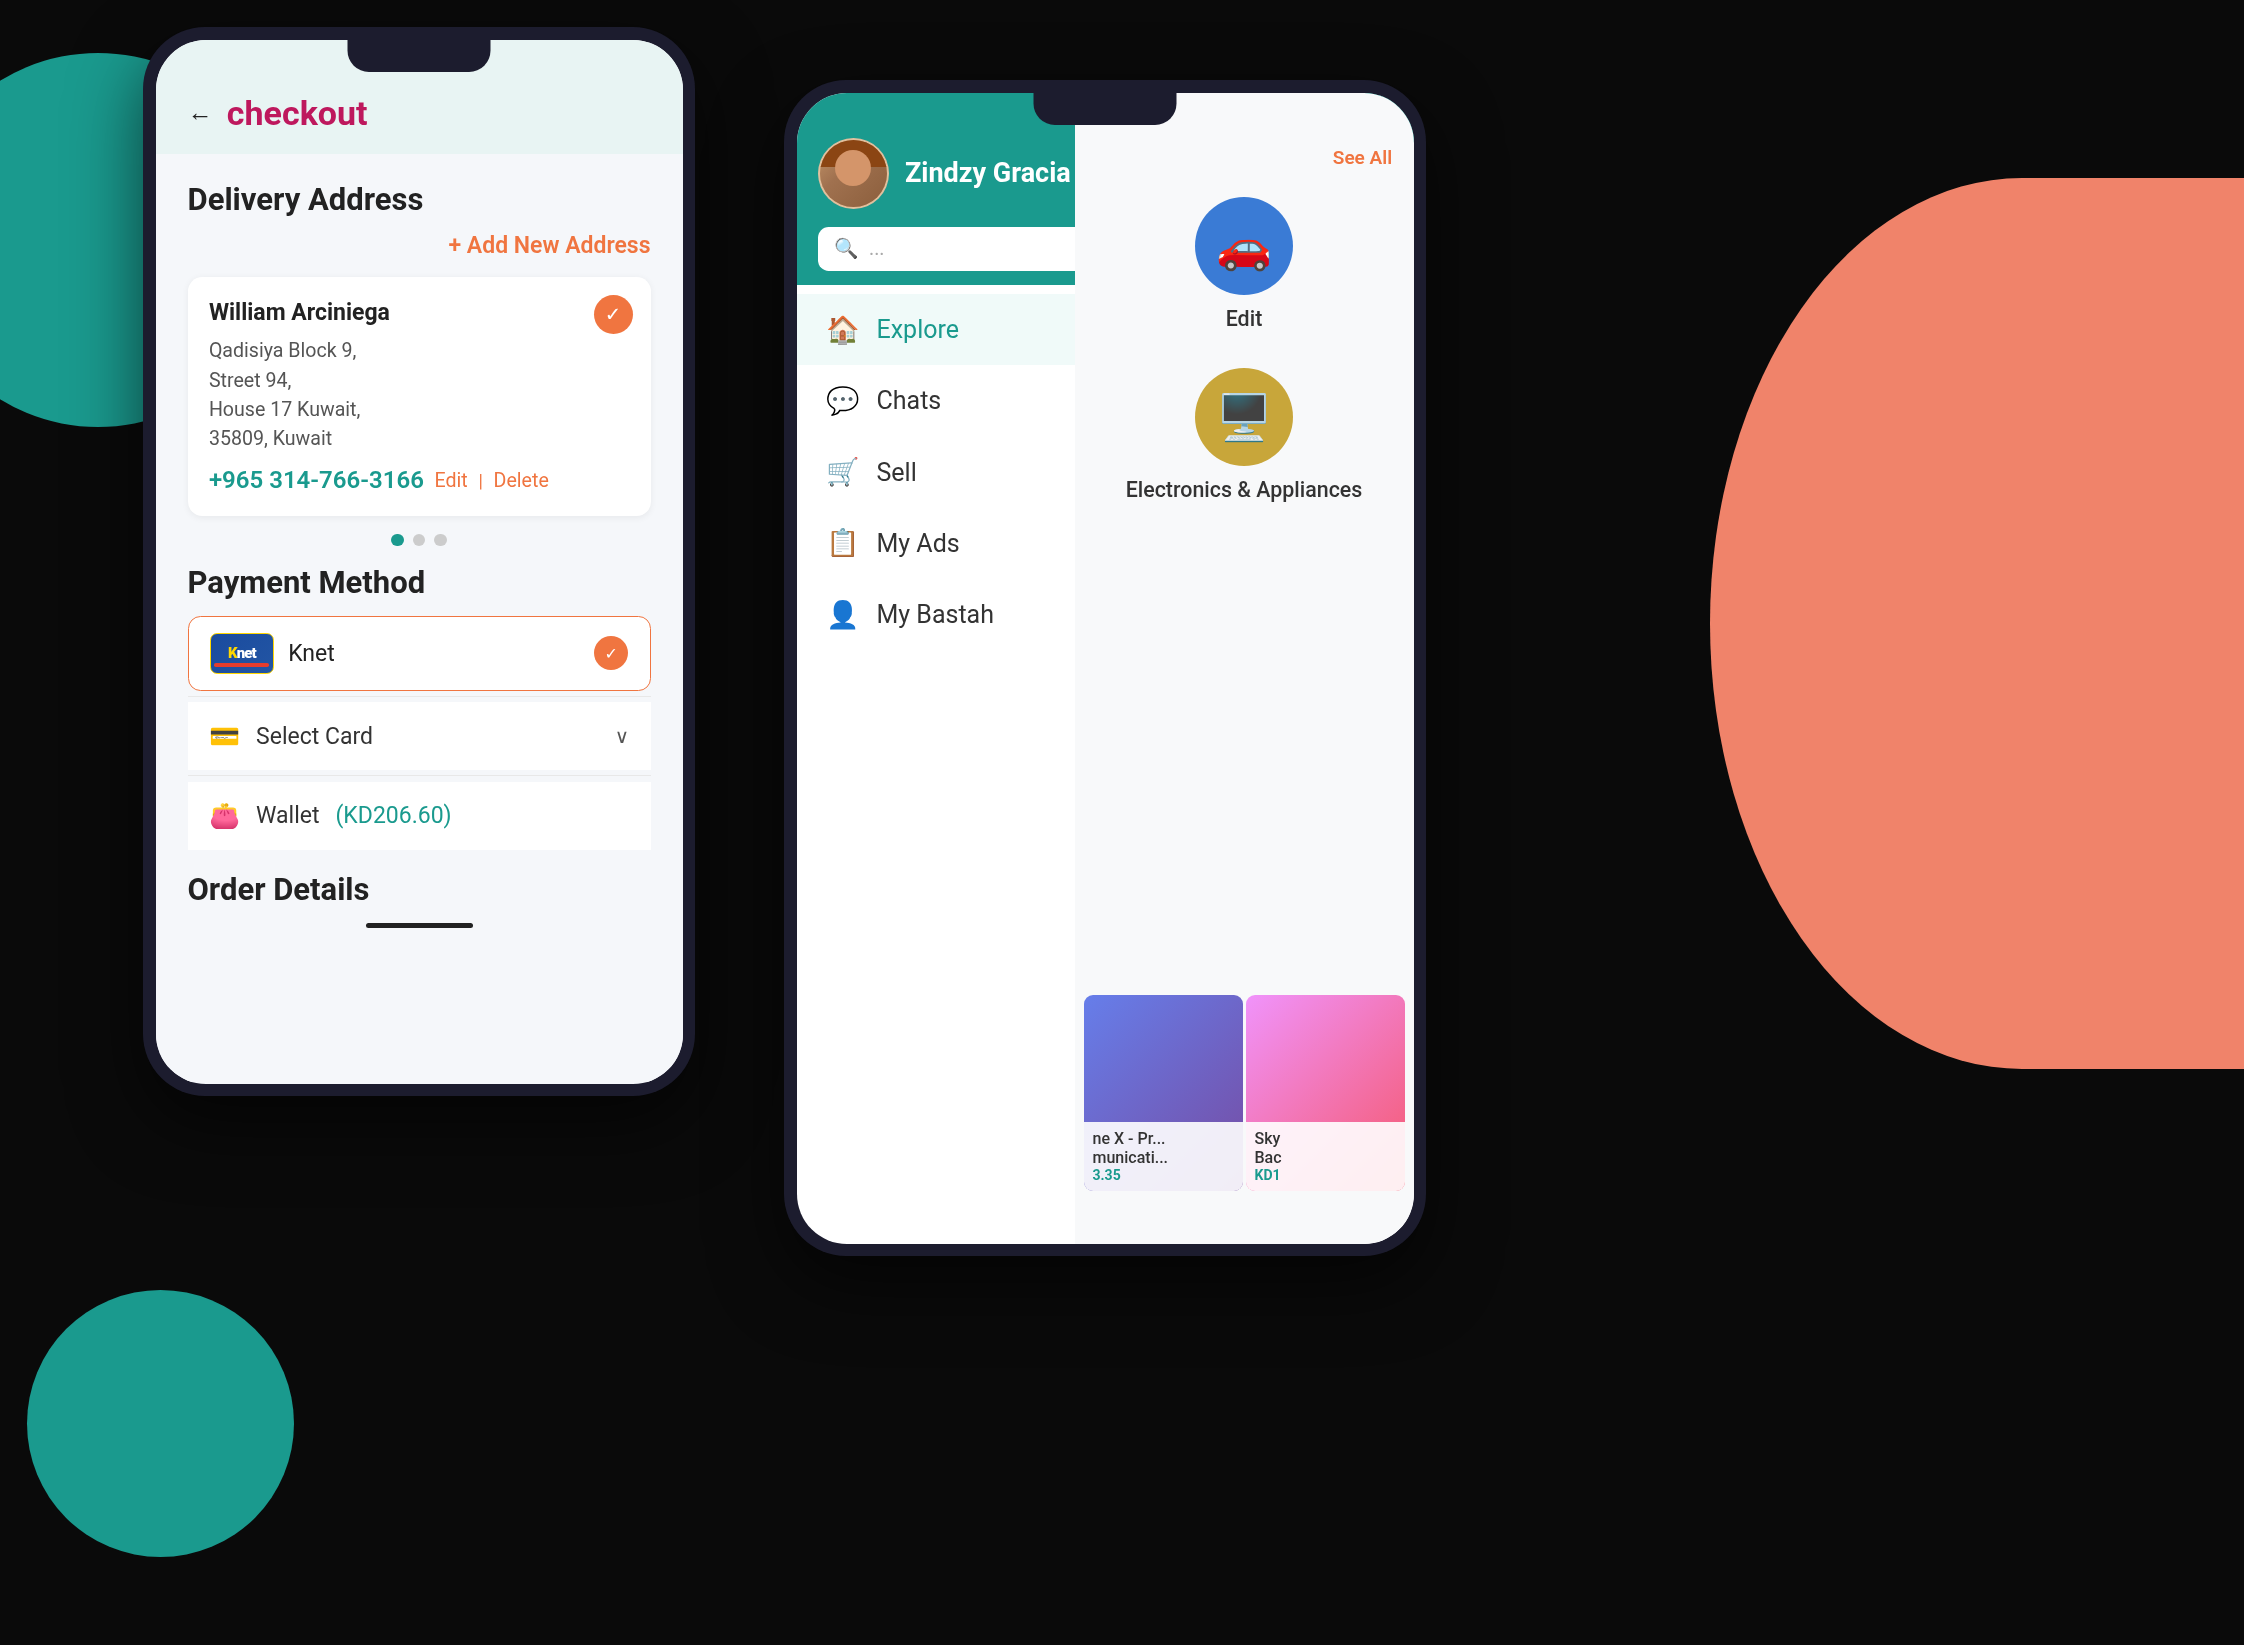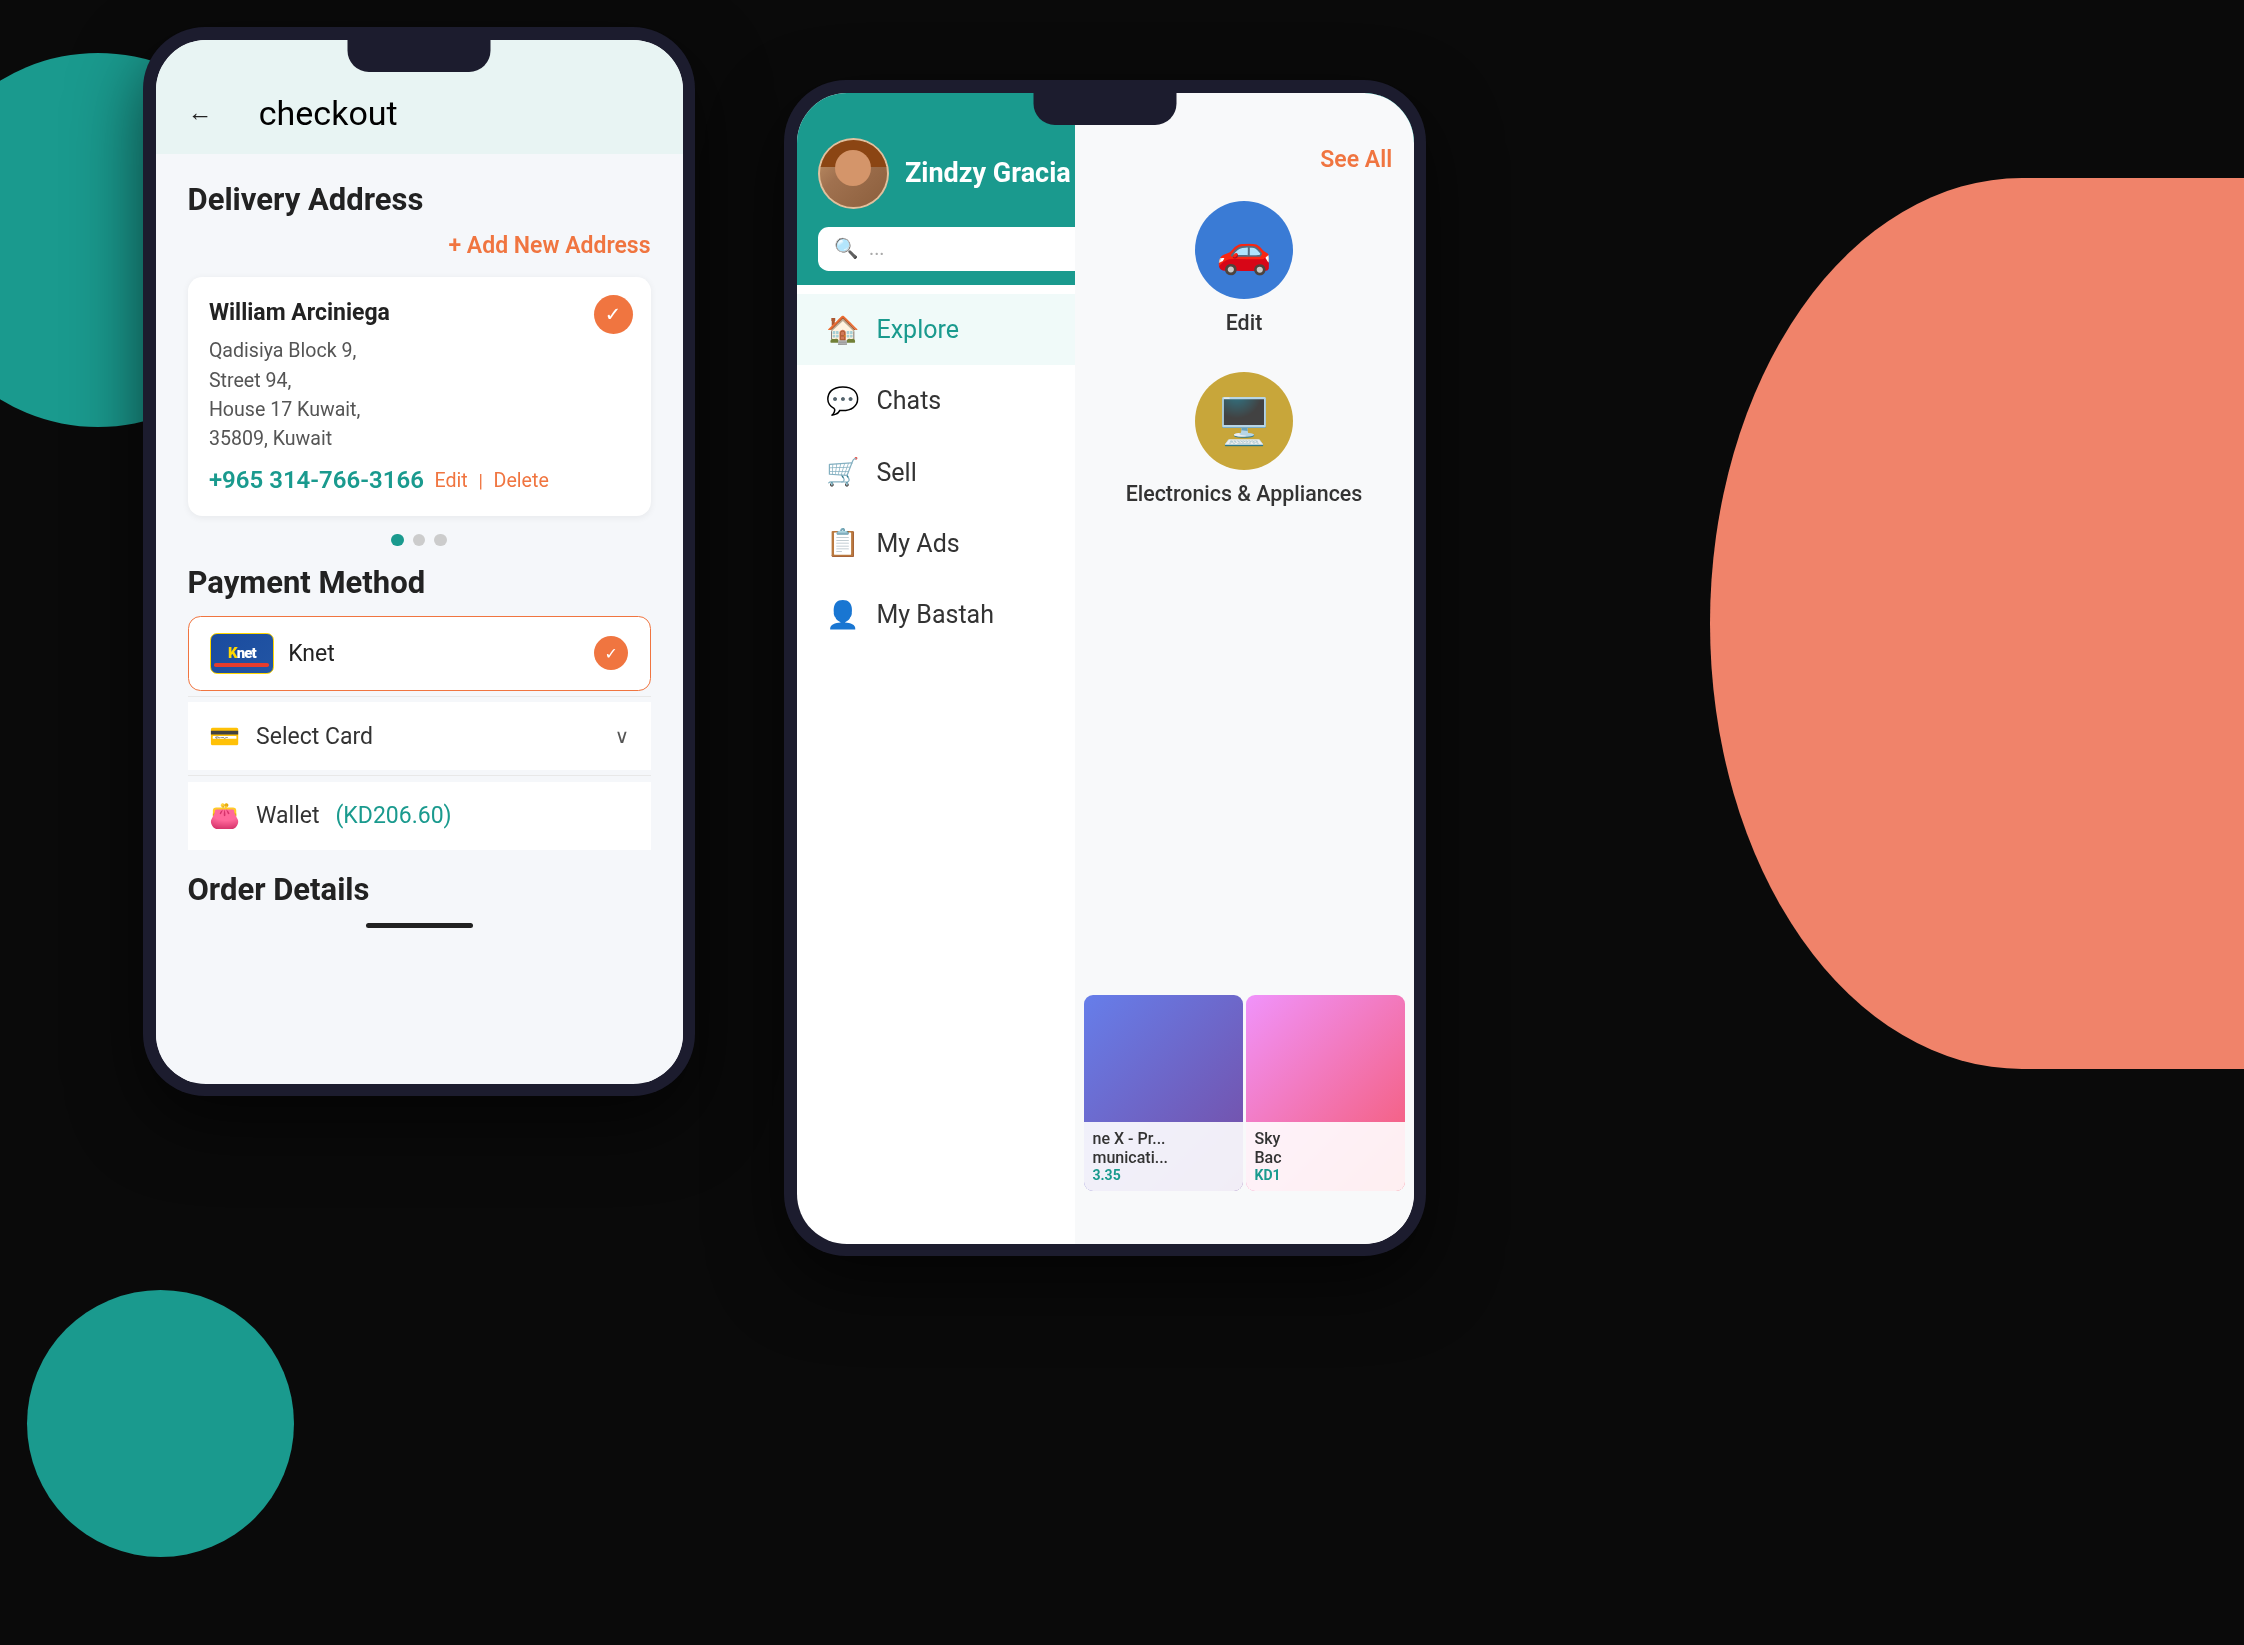--- a/index.html
+++ b/index.html
@@ -89,23 +89,22 @@
       align-items: center;
       gap: 14.3px;
     }
     .back-arrow {
       font-size: 25px;
       color: #222;
       cursor: pointer;
     }
     .checkout-title {
       font-size: 34px;
-      font-weight: 400;
-      color: #000000;
-      margin-left: 32px;
+      font-weight: 700;
+      color: #be185d;
     }
 
     .checkout-body {
       background: #f5f7fa;
       padding: 27px 32px;
       overflow-y: auto;
       height: calc(100% - 116px);
     }
 
     .section-title {
@@ -479,21 +478,21 @@
       width: 339px;
       height: 100%;
       background: #f8f9fa;
       overflow: hidden;
       border-radius: 0 50px 50px 0;
     }
 
     .see-all {
       text-align: right;
       padding: 53px 21.4px 14.3px;
-      font-size: 23px;
+      font-size: 19px;
       color: #f07540;
       font-weight: 600;
     }
 
     .category-item {
       display: flex;
       flex-direction: column;
       align-items: center;
       padding: 14.3px;
       margin-bottom: 9px;

